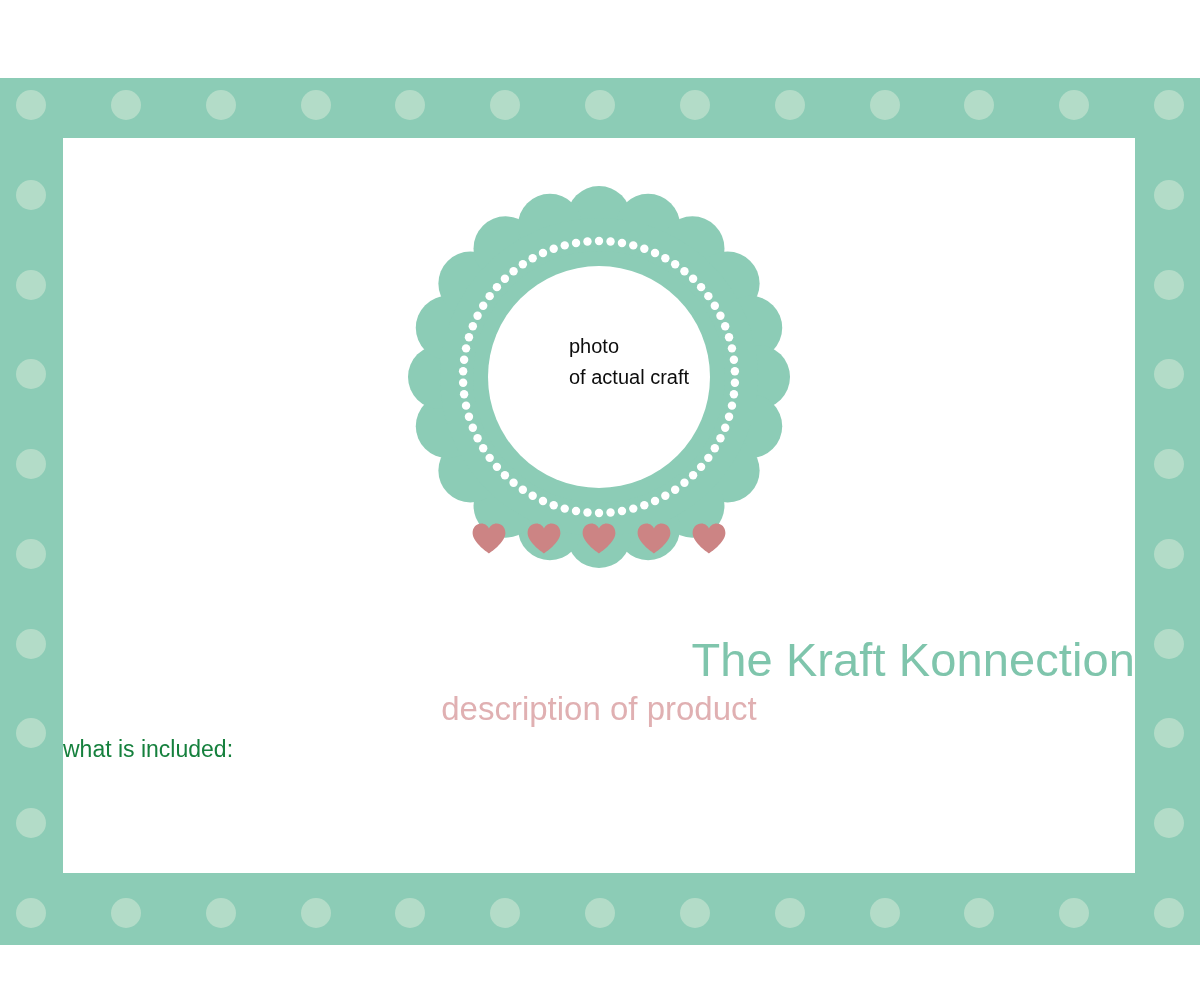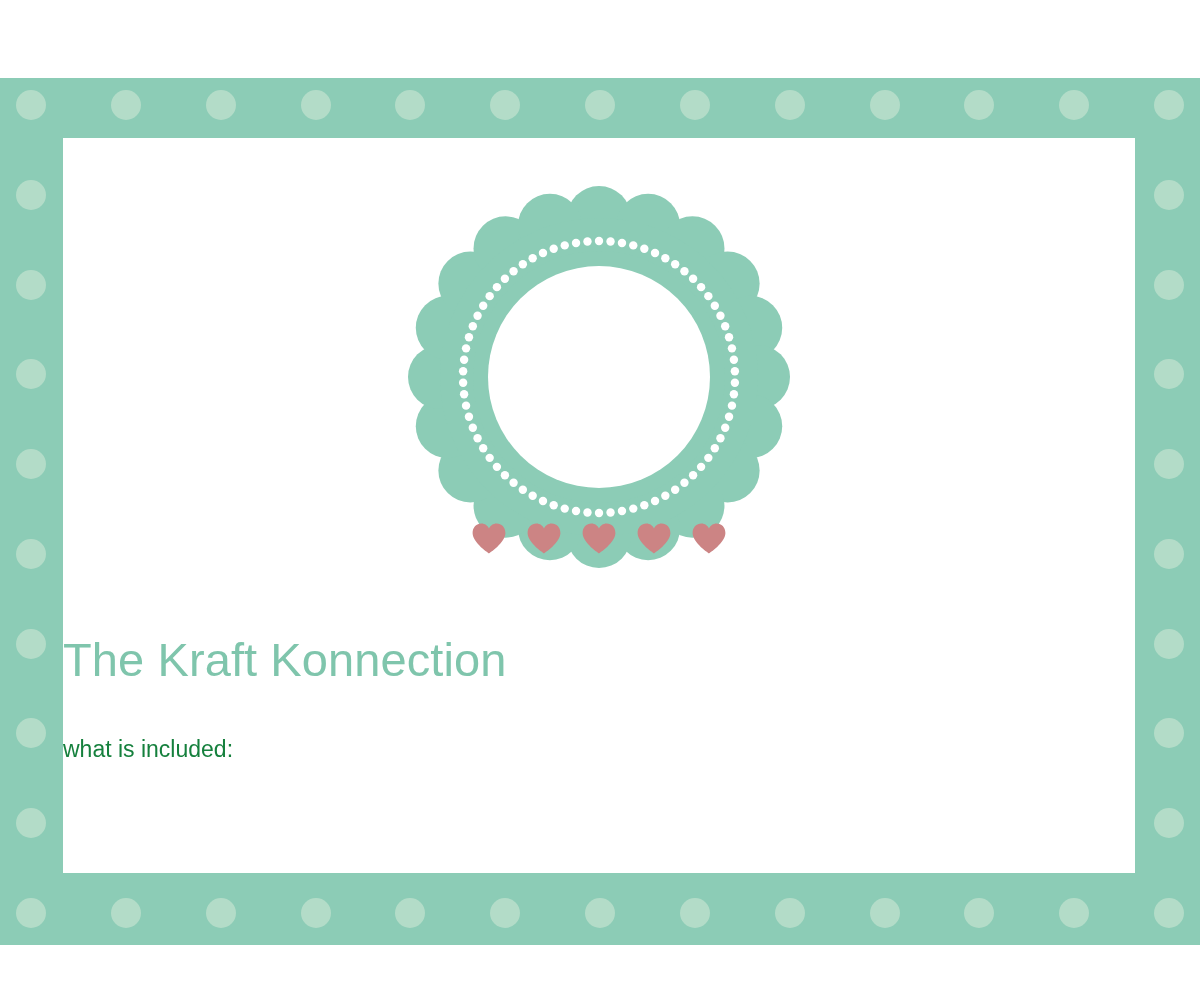--- a/index.html
+++ b/index.html
@@ -104,21 +104,21 @@
     color: #E5B8B8;
     font-size: 17px;
     line-height: 25px;
     white-space: pre-line;
   }
   #brand-title {
     position: absolute;
     left: 0;
     top: 494px;
     width: 1072px;
-    text-align: left;
+    text-align: right;
     color: #7FC5AC;
     font-size: 47px;
     font-weight: 300;
     letter-spacing: 0.1px;
     line-height: 56px;
   }
   #product-desc {
     position: absolute;
     left: 0;
     top: 550px;
@@ -290,20 +290,22 @@
             <circle cx="105.56" cy="85.19" r="4.2"></circle>
             <circle cx="114.84" cy="78.32" r="4.2"></circle>
             <circle cx="124.67" cy="72.27" r="4.2"></circle>
             <circle cx="134.98" cy="67.07" r="4.2"></circle>
             <circle cx="145.69" cy="62.77" r="4.2"></circle>
             <circle cx="156.73" cy="59.39" r="4.2"></circle>
             <circle cx="168.02" cy="56.96" r="4.2"></circle>
             <circle cx="179.47" cy="55.49" r="4.2"></circle>
           </g>
       </svg>
+      <div id="badge-text">photo
+of actual craft</div>
     </div>
 
     <div id="hearts">
         <svg class="heart" viewBox="0 0 34 31">
           <path fill="#CC8484" d="M17 30.5 C17 30.5 0.6 19.9 0.6 10.1 C0.6 4.3 4.6 0.6 9.3 0.6 C13.0 0.6 15.8 2.9 17 5.6 C18.2 2.9 21.0 0.6 24.7 0.6 C29.4 0.6 33.4 4.3 33.4 10.1 C33.4 19.9 17 30.5 17 30.5 Z"></path>
         </svg>
         <svg class="heart" viewBox="0 0 34 31">
           <path fill="#CC8484" d="M17 30.5 C17 30.5 0.6 19.9 0.6 10.1 C0.6 4.3 4.6 0.6 9.3 0.6 C13.0 0.6 15.8 2.9 17 5.6 C18.2 2.9 21.0 0.6 24.7 0.6 C29.4 0.6 33.4 4.3 33.4 10.1 C33.4 19.9 17 30.5 17 30.5 Z"></path>
         </svg>
         <svg class="heart" viewBox="0 0 34 31">
@@ -313,17 +315,18 @@
           <path fill="#CC8484" d="M17 30.5 C17 30.5 0.6 19.9 0.6 10.1 C0.6 4.3 4.6 0.6 9.3 0.6 C13.0 0.6 15.8 2.9 17 5.6 C18.2 2.9 21.0 0.6 24.7 0.6 C29.4 0.6 33.4 4.3 33.4 10.1 C33.4 19.9 17 30.5 17 30.5 Z"></path>
         </svg>
         <svg class="heart" viewBox="0 0 34 31">
           <path fill="#CC8484" d="M17 30.5 C17 30.5 0.6 19.9 0.6 10.1 C0.6 4.3 4.6 0.6 9.3 0.6 C13.0 0.6 15.8 2.9 17 5.6 C18.2 2.9 21.0 0.6 24.7 0.6 C29.4 0.6 33.4 4.3 33.4 10.1 C33.4 19.9 17 30.5 17 30.5 Z"></path>
         </svg>
       </div>
 
 
     <div id="brand-title">The Kraft Konnection</div>
 
+    <div id="product-desc">description of product</div>
 
     <div id="included-label">what is included:</div>
 
   </div>
 </div>
 
 </body></html>

